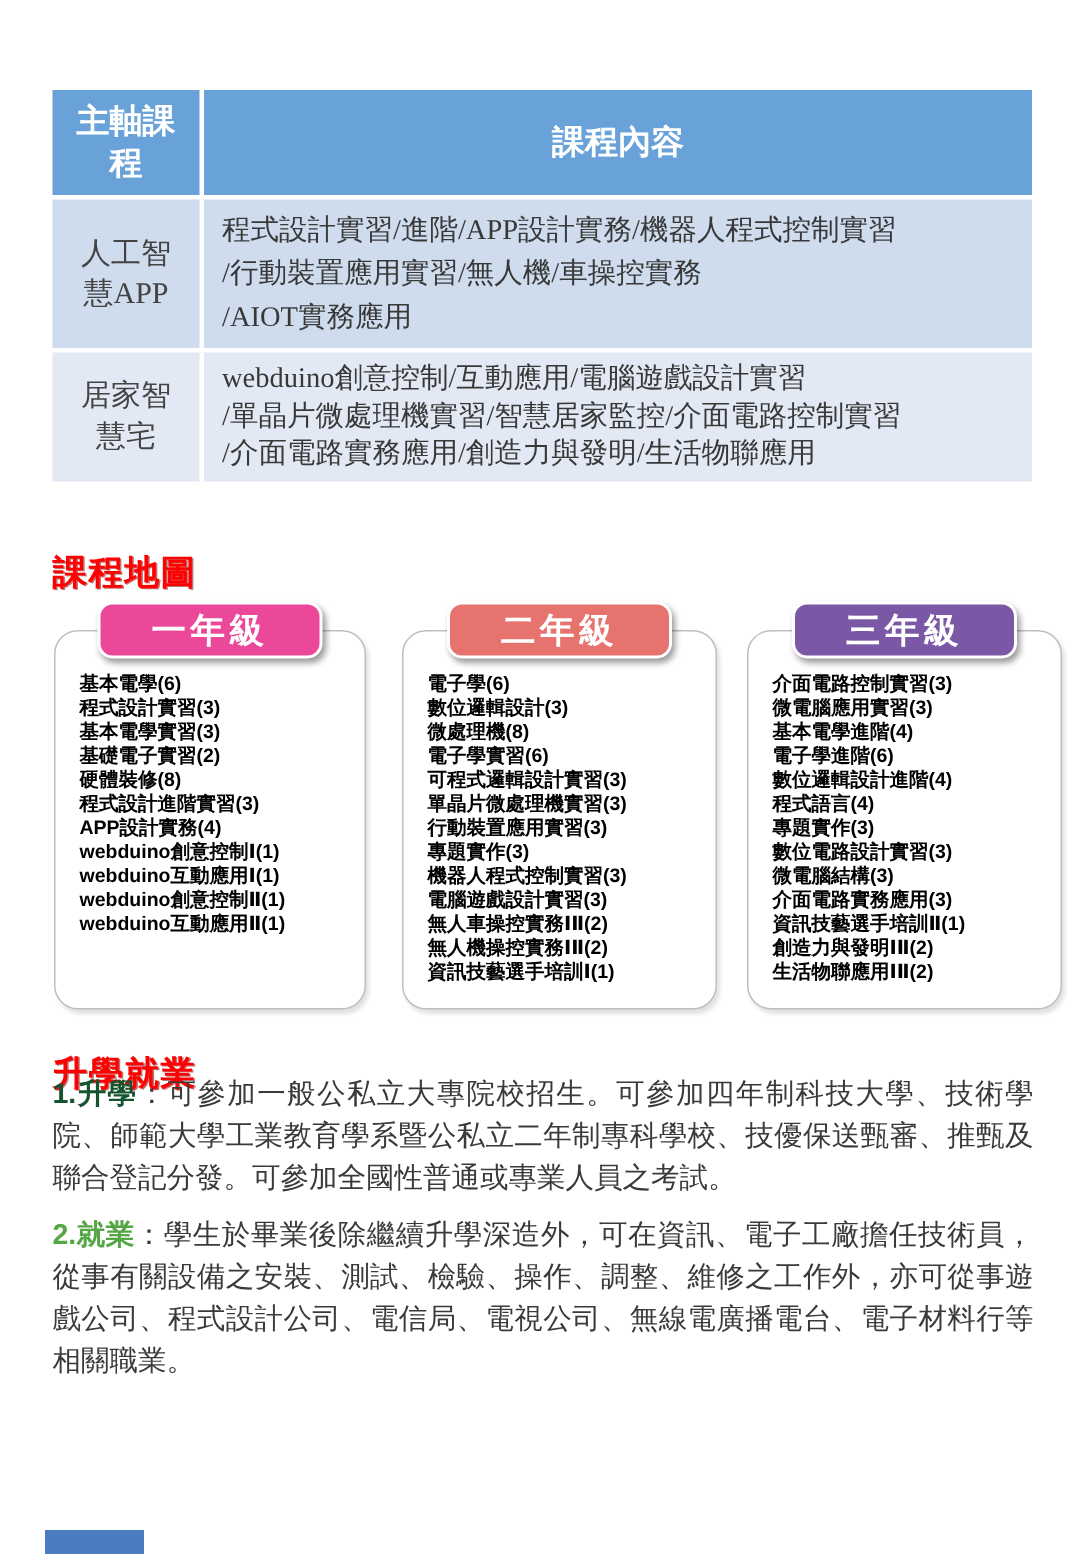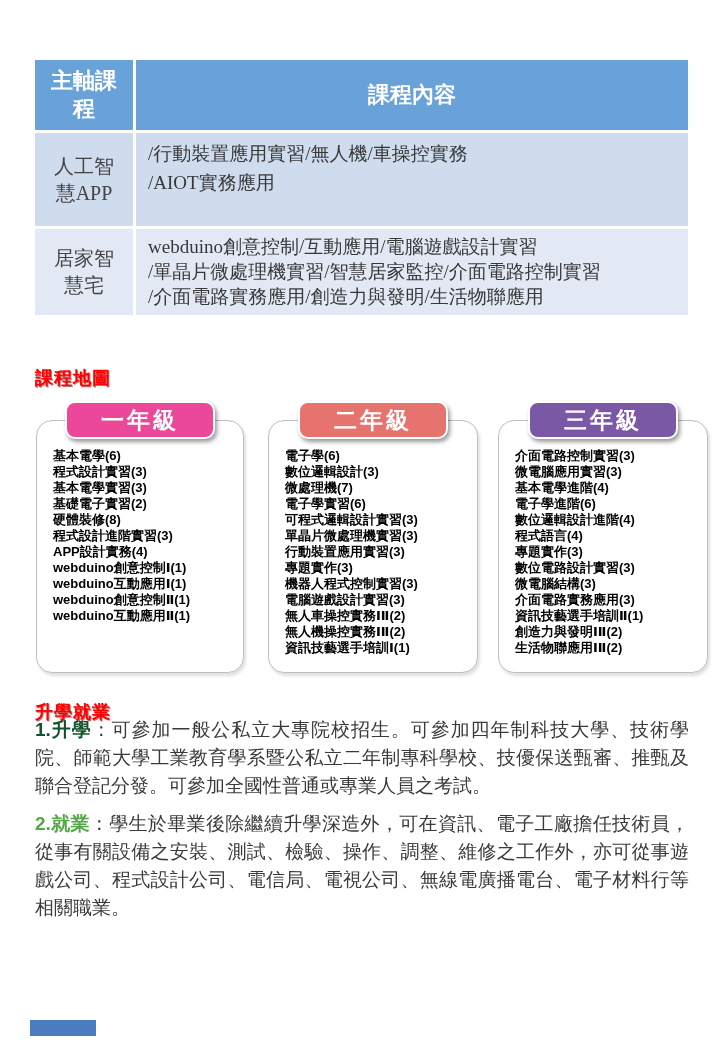--- a/index.html
+++ b/index.html
@@ -17,21 +17,21 @@
   .t-row { display:flex; margin-top:3px; }
   .t-row1 { background:#CEDCEE; min-height:93px; }
   .t-row2 { background:#E2E9F4; min-height:77px; }
   .t-label { width:101px; border-right:3px solid #ffffff; box-sizing:border-box; display:flex; align-items:center; justify-content:center; text-align:center;
              color:#444444; font-size:20px; line-height:27px; font-family:"Liberation Serif","DejaVu Serif",serif; padding:0 4px;}
   .t-content { flex:1; padding:6px 6px 6px 12px; color:#383838; font-size:19px; line-height:29px;
                font-family:"Liberation Serif","DejaVu Serif",serif; }
   .t-row2 .t-content { line-height:25px; padding-top:5px; }
 
   
-  .sec-title { position:absolute; left:35px; color:#FF0000; font-size:18px; font-weight:900; letter-spacing:1px;
+  .sec-title { position:absolute; left:35px; color:#FF0000; font-size:23px; font-weight:900; letter-spacing:1px;
                text-shadow:1px 1px 0 rgba(140,0,0,0.55); }
   .title-map    { top:366px; }
   .title-career { top:700px; }
 
   
   .card { position:absolute; top:420px; height:253px; background:#ffffff;
           border:1.5px solid #BFBFBF; border-radius:16px; box-shadow:2px 3px 3px rgba(0,0,0,0.12); box-sizing:border-box; }
   .card1 { left:36px;  width:208px; }
   .card2 { left:268px; width:210px; }
   .card3 { left:498px; width:210px; }
@@ -70,20 +70,21 @@
     </div>
 
     <div class="t-row t-row1">
       <div class="t-label">
         <div>
           <div>人工智</div>
           <div>慧APP</div>
         </div>
       </div>
       <div class="t-content">
+        <div>程式設計實習/進階/APP設計實務/機器人程式控制實習</div>
         <div>/行動裝置應用實習/無人機/車操控實務</div>
         <div>/AIOT實務應用</div>
       </div>
     </div>
 
     <div class="t-row t-row2">
       <div class="t-label">
         <div>
           <div>居家智</div>
           <div>慧宅</div>
@@ -114,21 +115,21 @@
       <div class="course-item">webduino創意控制Ⅱ(1)</div>
       <div class="course-item">webduino互動應用Ⅱ(1)</div>
     </div>
   </div>
 
   <div class="card card2">
     <div class="pill pill2">二年級</div>
     <div class="course-list">
       <div class="course-item">電子學(6)</div>
       <div class="course-item">數位邏輯設計(3)</div>
-      <div class="course-item">微處理機(7)</div>
+      <div class="course-item">微處理機(8)</div>
       <div class="course-item">電子學實習(6)</div>
       <div class="course-item">可程式邏輯設計實習(3)</div>
       <div class="course-item">單晶片微處理機實習(3)</div>
       <div class="course-item">行動裝置應用實習(3)</div>
       <div class="course-item">專題實作(3)</div>
       <div class="course-item">機器人程式控制實習(3)</div>
       <div class="course-item">電腦遊戲設計實習(3)</div>
       <div class="course-item">無人車操控實務ⅠⅡ(2)</div>
       <div class="course-item">無人機操控實務ⅠⅡ(2)</div>
       <div class="course-item">資訊技藝選手培訓Ⅰ(1)</div>

